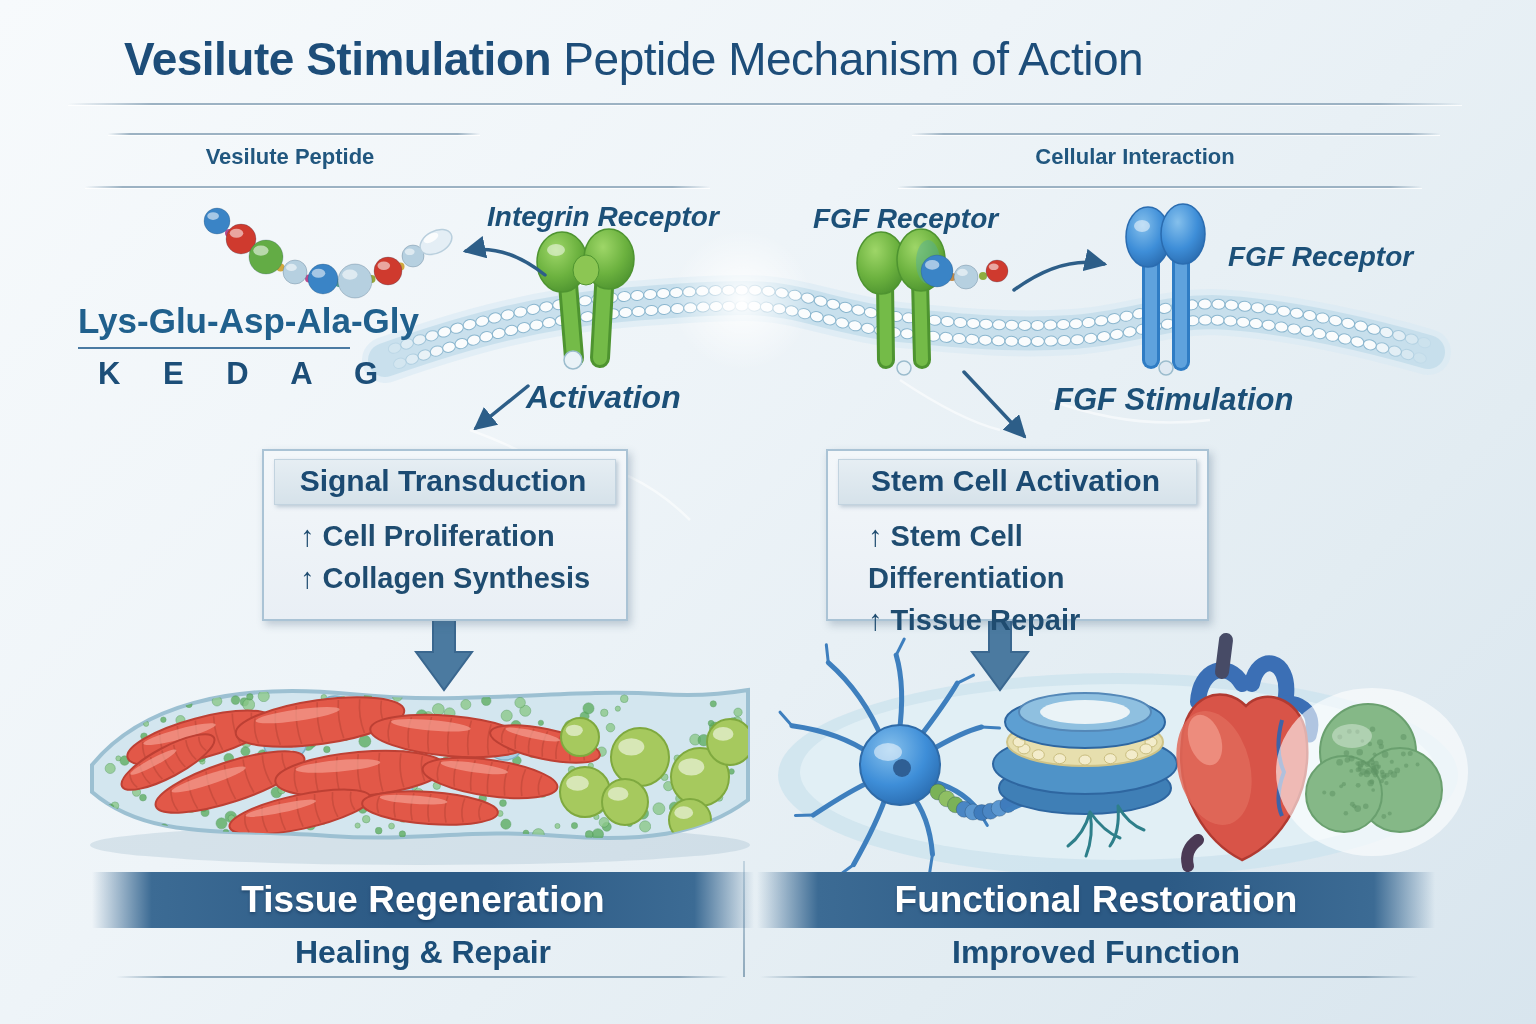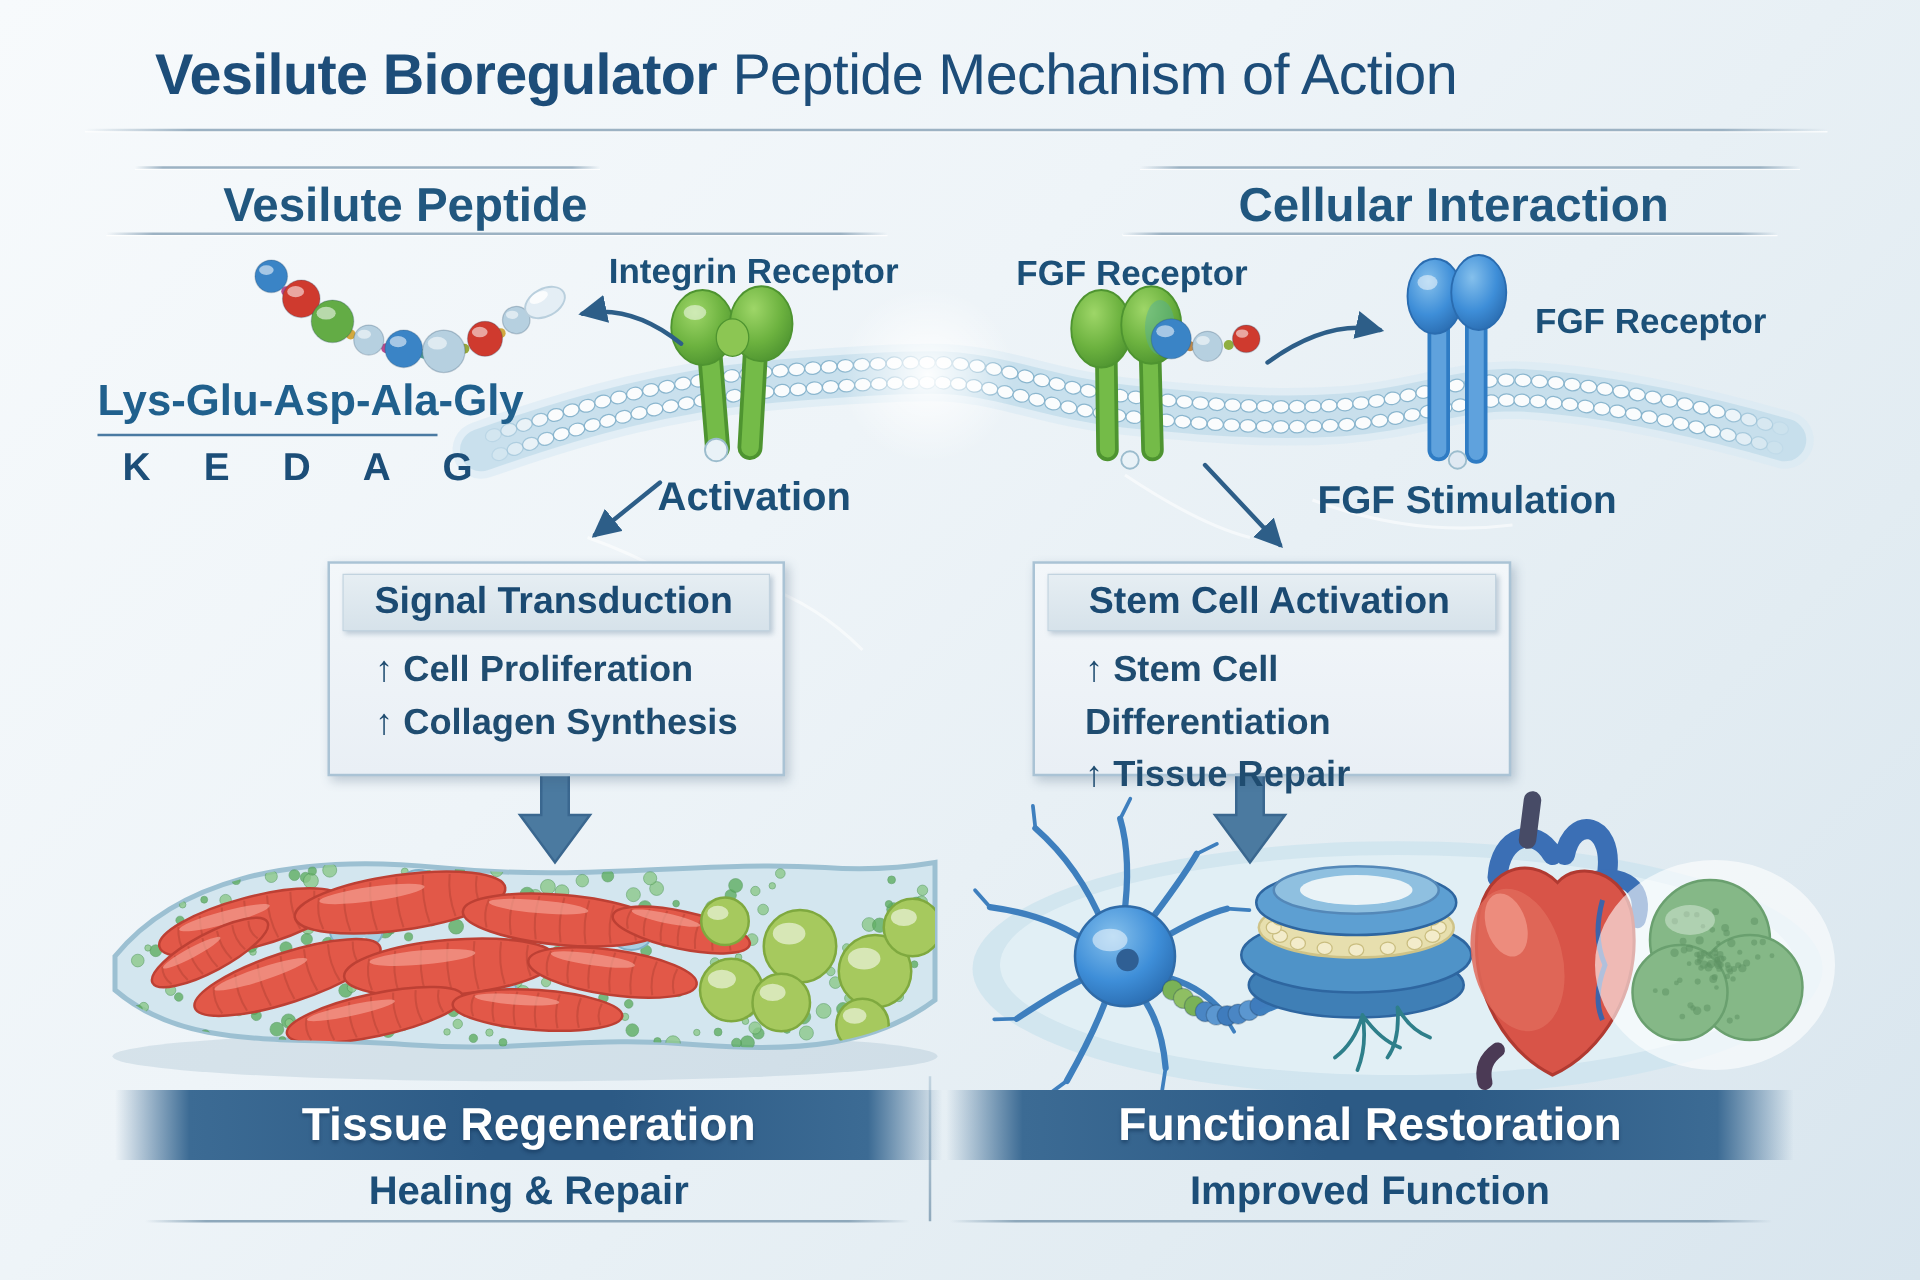--- a/index.html
+++ b/index.html
@@ -11,24 +11,24 @@
   .abs{position:absolute;}
   .page-title{left:124px;top:32px;font-size:46px;color:#1d4d79;letter-spacing:-0.5px;white-space:nowrap;}
   .page-title .bold{font-weight:700;}
   .page-title .reg{font-weight:400;}
   .rule{height:2px;background:linear-gradient(to right,rgba(150,172,190,0),#9cb2c3 6%,#9cb2c3 94%,rgba(150,172,190,0));box-shadow:0 1px 0 rgba(255,255,255,.8);}
   .rule-top{left:68px;top:103px;width:1394px;}
   .l-line-a{left:108px;top:133px;width:372px;}
   .l-line-b{left:85px;top:186px;width:625px;}
   .r-line-a{left:912px;top:133px;width:528px;}
   .r-line-b{left:898px;top:186px;width:524px;}
-  .col-header{font-size:38px;font-weight:700;color:#21577f;text-align:right;}
+  .col-header{font-size:22px;font-weight:700;color:#21577f;text-align:center;}
   .col-header.left{left:110px;top:144px;width:360px;}
   .col-header.right{left:935px;top:144px;width:400px;}
-  .lbl{font-weight:700;color:#1c5078;white-space:nowrap;}
+  .lbl{font-weight:700;color:#1c5078;white-space:nowrap;font-style:italic;}
   .lbl-integrin{left:487px;top:201px;font-size:28px;}
   .lbl-fgf-left{left:813px;top:203px;font-size:28px;}
   .lbl-fgf-right{left:1228px;top:241px;font-size:28px;}
   .lbl-activation{left:526px;top:379px;font-size:32px;font-weight:600;}
   .lbl-stim{left:1054px;top:382px;font-size:31px;font-weight:600;}
   .seq{left:78px;top:301px;font-size:35px;font-weight:600;color:#20608d;white-space:nowrap;}
   .seq-rule{left:78px;top:347px;width:272px;height:2px;background:#4a7aa2;}
   .letters{left:98px;top:356px;font-size:31px;font-weight:600;color:#1c4e78;word-spacing:30px;letter-spacing:2px;white-space:nowrap;}
   .box{background:linear-gradient(180deg,#f3f7fa,#e9eff5);border:2px solid #aac3d5;box-shadow:3px 4px 8px rgba(60,90,120,.28);z-index:3;}
   .box-signal{left:262px;top:449px;width:362px;height:168px;}
@@ -854,21 +854,21 @@
         <path d="M 1014 290 Q 1062 255 1104 264" fill="none" stroke="#2d5e88" stroke-width="3.5" stroke-linecap="round" marker-end="url(#ah)"></path>
         <path d="M 964 372 L 1024 436" fill="none" stroke="#2d5e88" stroke-width="3.5" stroke-linecap="round" marker-end="url(#ah)"></path>
       </g>
     <g id="g_thick">
         <polygon points="433,619 455,619 455,652 472,652 444,690 416,652 433,652" fill="#4b7aa0" stroke="#3a678f" stroke-width="2"></polygon>
         <polygon points="989,619 1011,619 1011,652 1028,652 1000,690 972,652 989,652" fill="#4b7aa0" stroke="#3a678f" stroke-width="2"></polygon>
       </g>
   </svg>
 
   <div class="abs txt page-title">
-    <span class="bold">Vesilute Bioregulator</span><span class="reg"> Peptide Mechanism of Action</span>
+    <span class="bold">Vesilute Stimulation</span><span class="reg"> Peptide Mechanism of Action</span>
   </div>
   <div class="abs rule rule-top"></div>
 
   <div class="abs rule l-line-a"></div>
   <div class="abs txt col-header left">Vesilute Peptide</div>
   <div class="abs rule l-line-b"></div>
 
   <div class="abs rule r-line-a"></div>
   <div class="abs txt col-header right">Cellular Interaction</div>
   <div class="abs rule r-line-b"></div>

